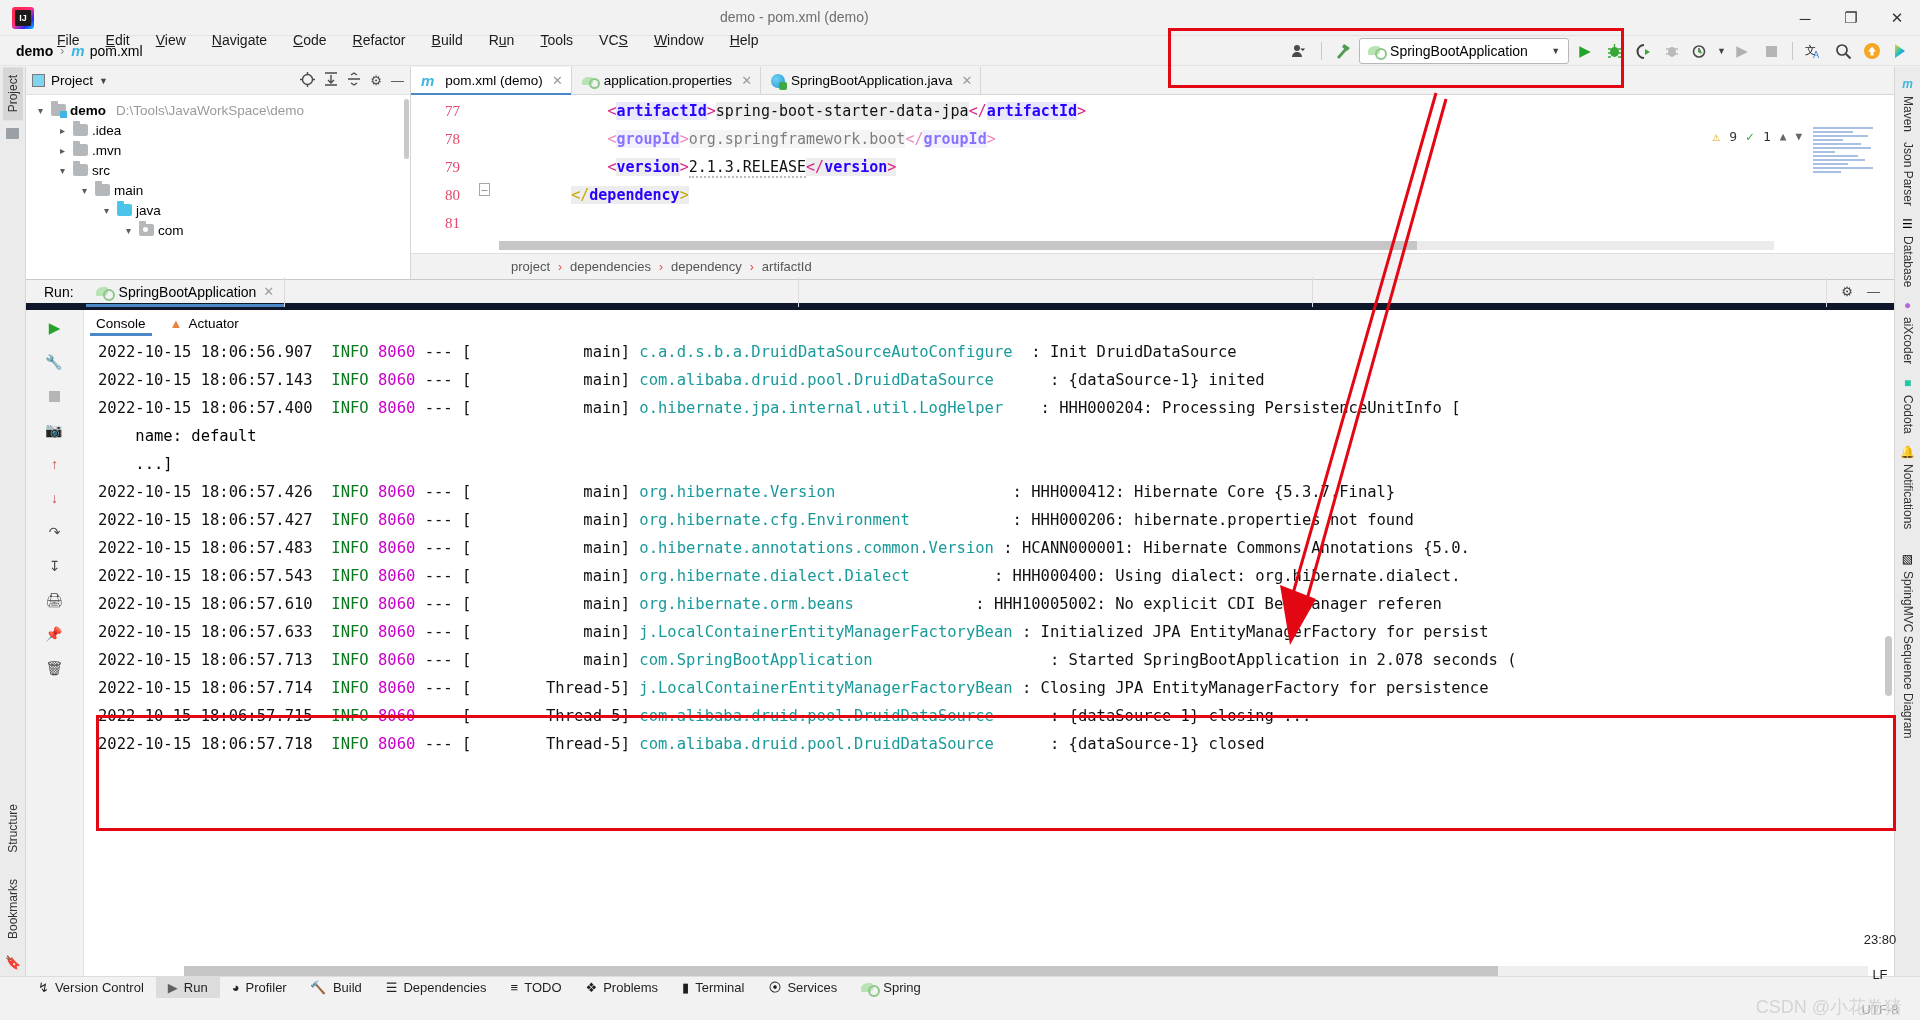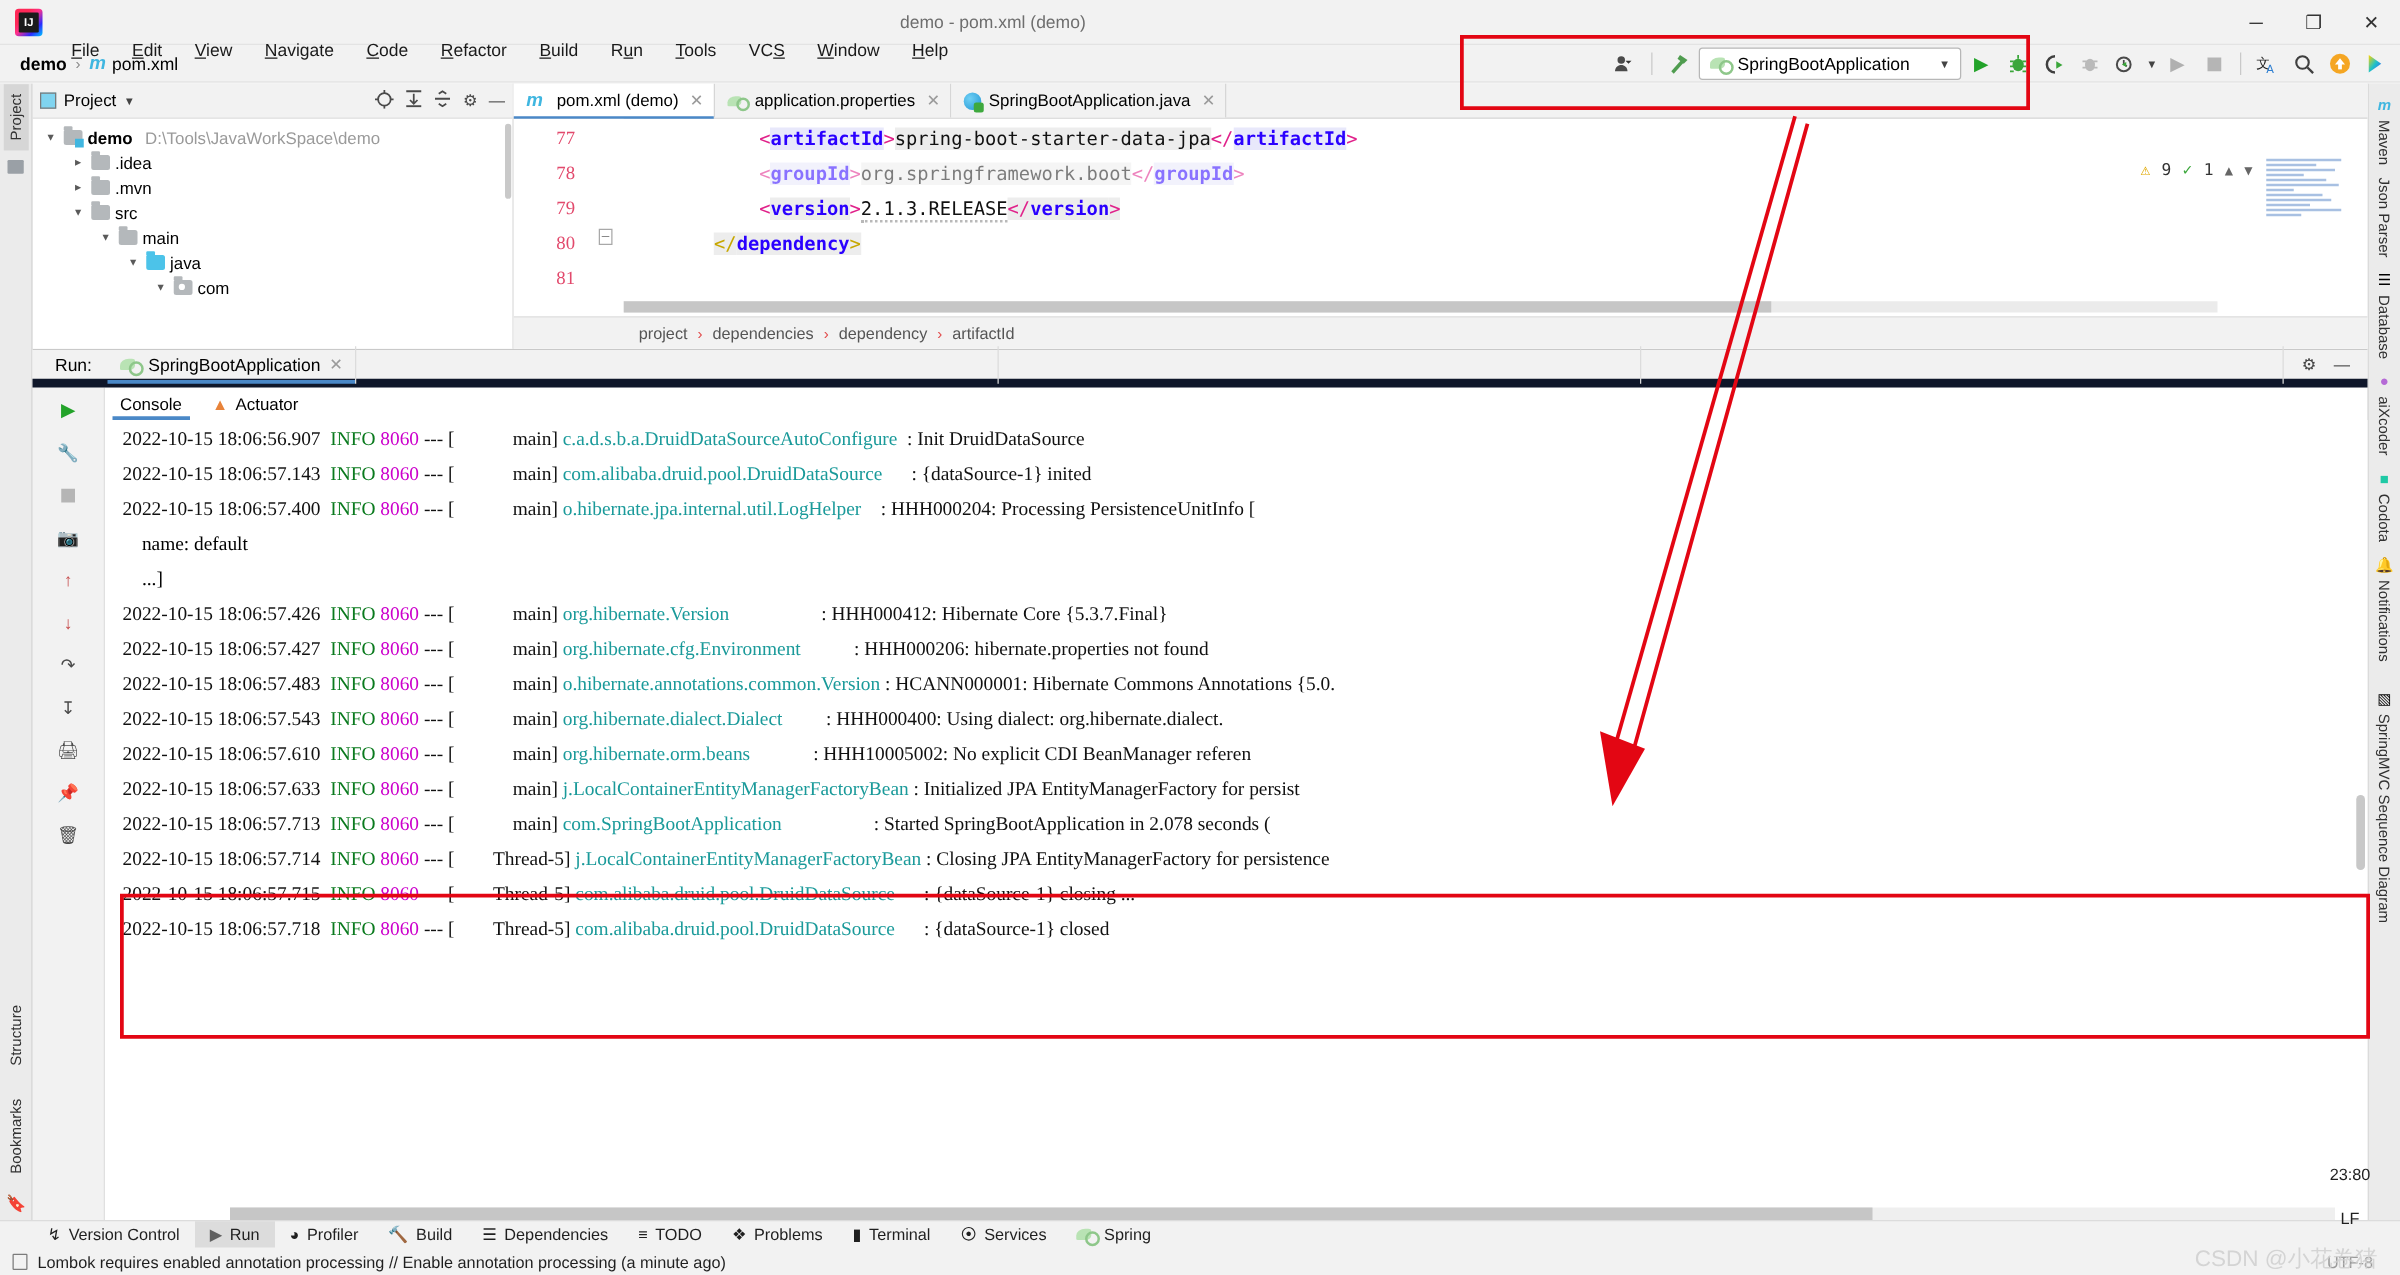--- a/index.html
+++ b/index.html
@@ -220,21 +220,21 @@
   .console-main { flex: 1; display: flex; flex-direction: column; min-width: 0; }
   .subtabs { height: 26px; display: flex; align-items: stretch; background: #fff; }
   .subtab { display:flex;align-items:center;gap:6px;padding: 0 12px; font-size:13.5px; position:relative; }
   .subtab.active::after { content:""; position:absolute;left:6px;right:6px;bottom:0;height:3px;background:#4a88c7; }
   .actuator-ic { color:#e8833a; font-size: 13px; }
 
   .console {
     flex: 1; overflow: hidden; background: #fff; position: relative;
     font-family: "DejaVu Sans Mono", monospace; font-size: 15.5px; padding: 2px 0 0 14px;
   }
-  .logline { height: 28px; line-height: 28px; white-space: pre; font-family: Liberation Serif, serif; }
+  .logline { height: 28px; line-height: 28px; white-space: pre; }
   .ts { color: #111; }
   .lvl { color: #0a7a1e; }
   .pid { color: #cc00cc; }
   .dash { color: #111; }
   .thread { color: #111; }
   .logger { color: #1a9a9a; }
   .msg { color: #111; }
   .proc-fin { color: #1a9a9a; }
 
   .console-scroll-v { position:absolute; right: 2px; top: 300px; width: 7px; height: 60px; background:#c8c8c8; border-radius:4px;}
@@ -692,24 +692,20 @@
         <span>⦿</span>
         <span>Services</span>
       </div>
     <div class="sb-item">
         <span class="spring-leaf"></span>
         <span>Spring</span>
       </div>
   </div>
 
   <div class="bottombar">
-    <div class="bb-left">
-      <span class="note-ic"></span>
-      <span>Lombok requires enabled annotation processing // Enable annotation processing (a minute ago)</span>
-    </div>
     <div class="bb-right">
       <span>23:80</span>
       <span>LF</span>
       <span class="utf">UTF-8</span>
       <span>4 spaces</span>
       <span class="chrome-dot"></span>
     </div>
     <div class="watermark">CSDN @小花卷猪</div>
   </div>
 

